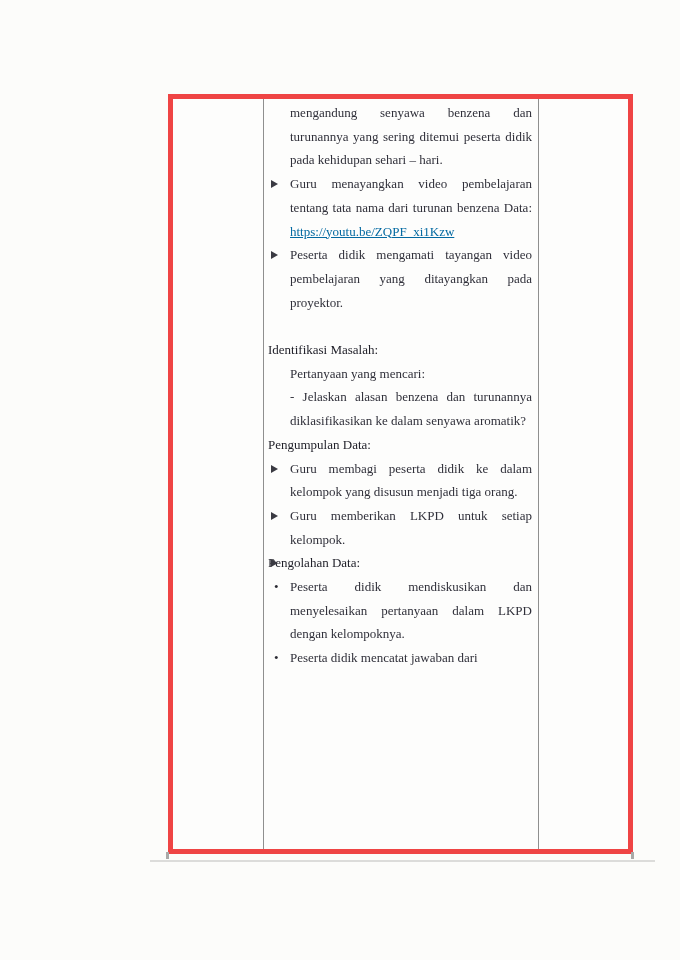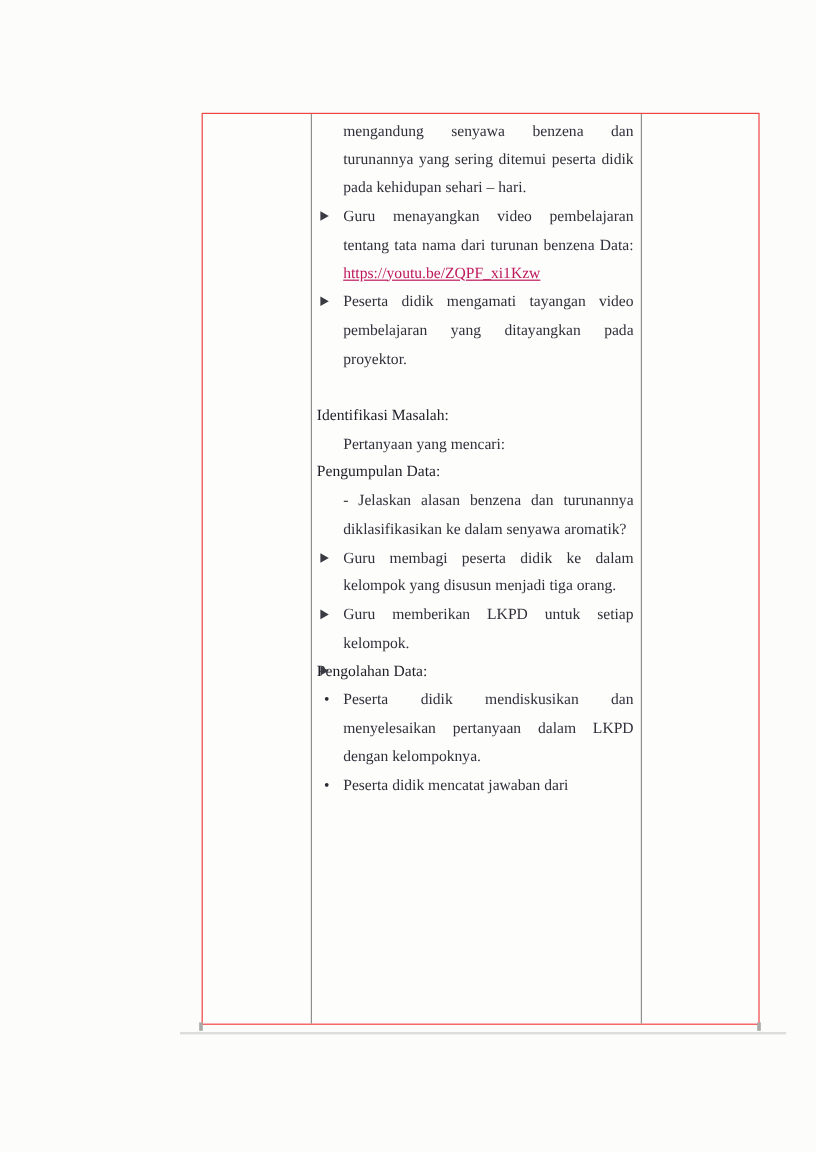--- a/index.html
+++ b/index.html
@@ -7,21 +7,21 @@
     position:relative;
     width:680px; height:960px;
     background:#fcfcfa;
     overflow:hidden;
     font-family:"Liberation Serif", serif;
   }
   .doc-table {
     position:absolute;
     left:168px; top:94px;
     width:465px; height:760px;
-    border:1px solid #ef4444;
+    border:5px solid #ef4444;
     display:flex;
     box-sizing:border-box;
     background:#fdfdfc;
   }
   .cell { box-sizing:border-box; }
   .cell-left  { width:91px;  border-right:1px solid #8f8f8f; }
   .cell-mid   { width:275px; border-right:1px solid #8f8f8f;
                 padding:2px 6px 0 4px; overflow:hidden; }
   .cell-right { flex:1; }
 
@@ -68,27 +68,27 @@
 </style>
 </head>
 <body>
 
 <div class="page">
   <div class="doc-table">
     <div class="cell cell-left"></div>
     <div class="cell cell-mid">
       <div class="content" id="blocks">
           <div class="blk plain"><span>mengandung senyawa benzena dan turunannya yang sering ditemui peserta didik pada kehidupan sehari – hari.</span></div>
-          <div class="blk bullet bullet"><span class="marker-arrow"></span><span>Guru menayangkan video pembelajaran tentang tata nama dari turunan benzena</span><span> Data: </span><a class="doc-link" style="color: #be185d;">https://youtu.be/ZQPF_xi1Kzw</a></div>
+          <div class="blk bullet bullet"><span class="marker-arrow"></span><span>Guru menayangkan video pembelajaran tentang tata nama dari turunan benzena</span><span> Data: </span><a class="doc-link" style="color: #0369a1;">https://youtu.be/ZQPF_xi1Kzw</a></div>
           <div class="blk bullet bullet"><span class="marker-arrow"></span><span>Peserta didik mengamati tayangan video pembelajaran yang ditayangkan pada proyektor.</span></div>
           <div class="blk spacer"></div>
           <div class="blk heading">Identifikasi Masalah:</div>
           <div class="blk plain"><span>Pertanyaan yang mencari:</span></div>
+          <div class="blk plain"><span>- Jelaskan alasan benzena dan turunannya diklasifikasikan ke dalam senyawa aromatik?</span></div>
           <div class="blk heading">Pengumpulan Data:</div>
-          <div class="blk plain"><span>- Jelaskan alasan benzena dan turunannya diklasifikasikan ke dalam senyawa aromatik?</span></div>
           <div class="blk bullet bullet"><span class="marker-arrow"></span><span>Guru membagi peserta didik ke dalam kelompok yang disusun menjadi tiga orang.</span></div>
           <div class="blk bullet bullet"><span class="marker-arrow"></span><span>Guru memberikan LKPD untuk setiap kelompok.</span></div>
           <div class="blk bullet bullet"><span class="marker-arrow"></span></div>
           <div class="blk heading">Pengolahan Data:</div>
           <div class="blk bullet bullet"><span class="marker-dot">•</span><span>Peserta didik mendiskusikan dan menyelesaikan pertanyaan dalam LKPD dengan kelompoknya.</span></div>
           <div class="blk bullet bullet"><span class="marker-dot">•</span><span>Peserta didik mencatat jawaban dari</span></div>
         </div>
     </div>
     <div class="cell cell-right"></div>
   </div>

